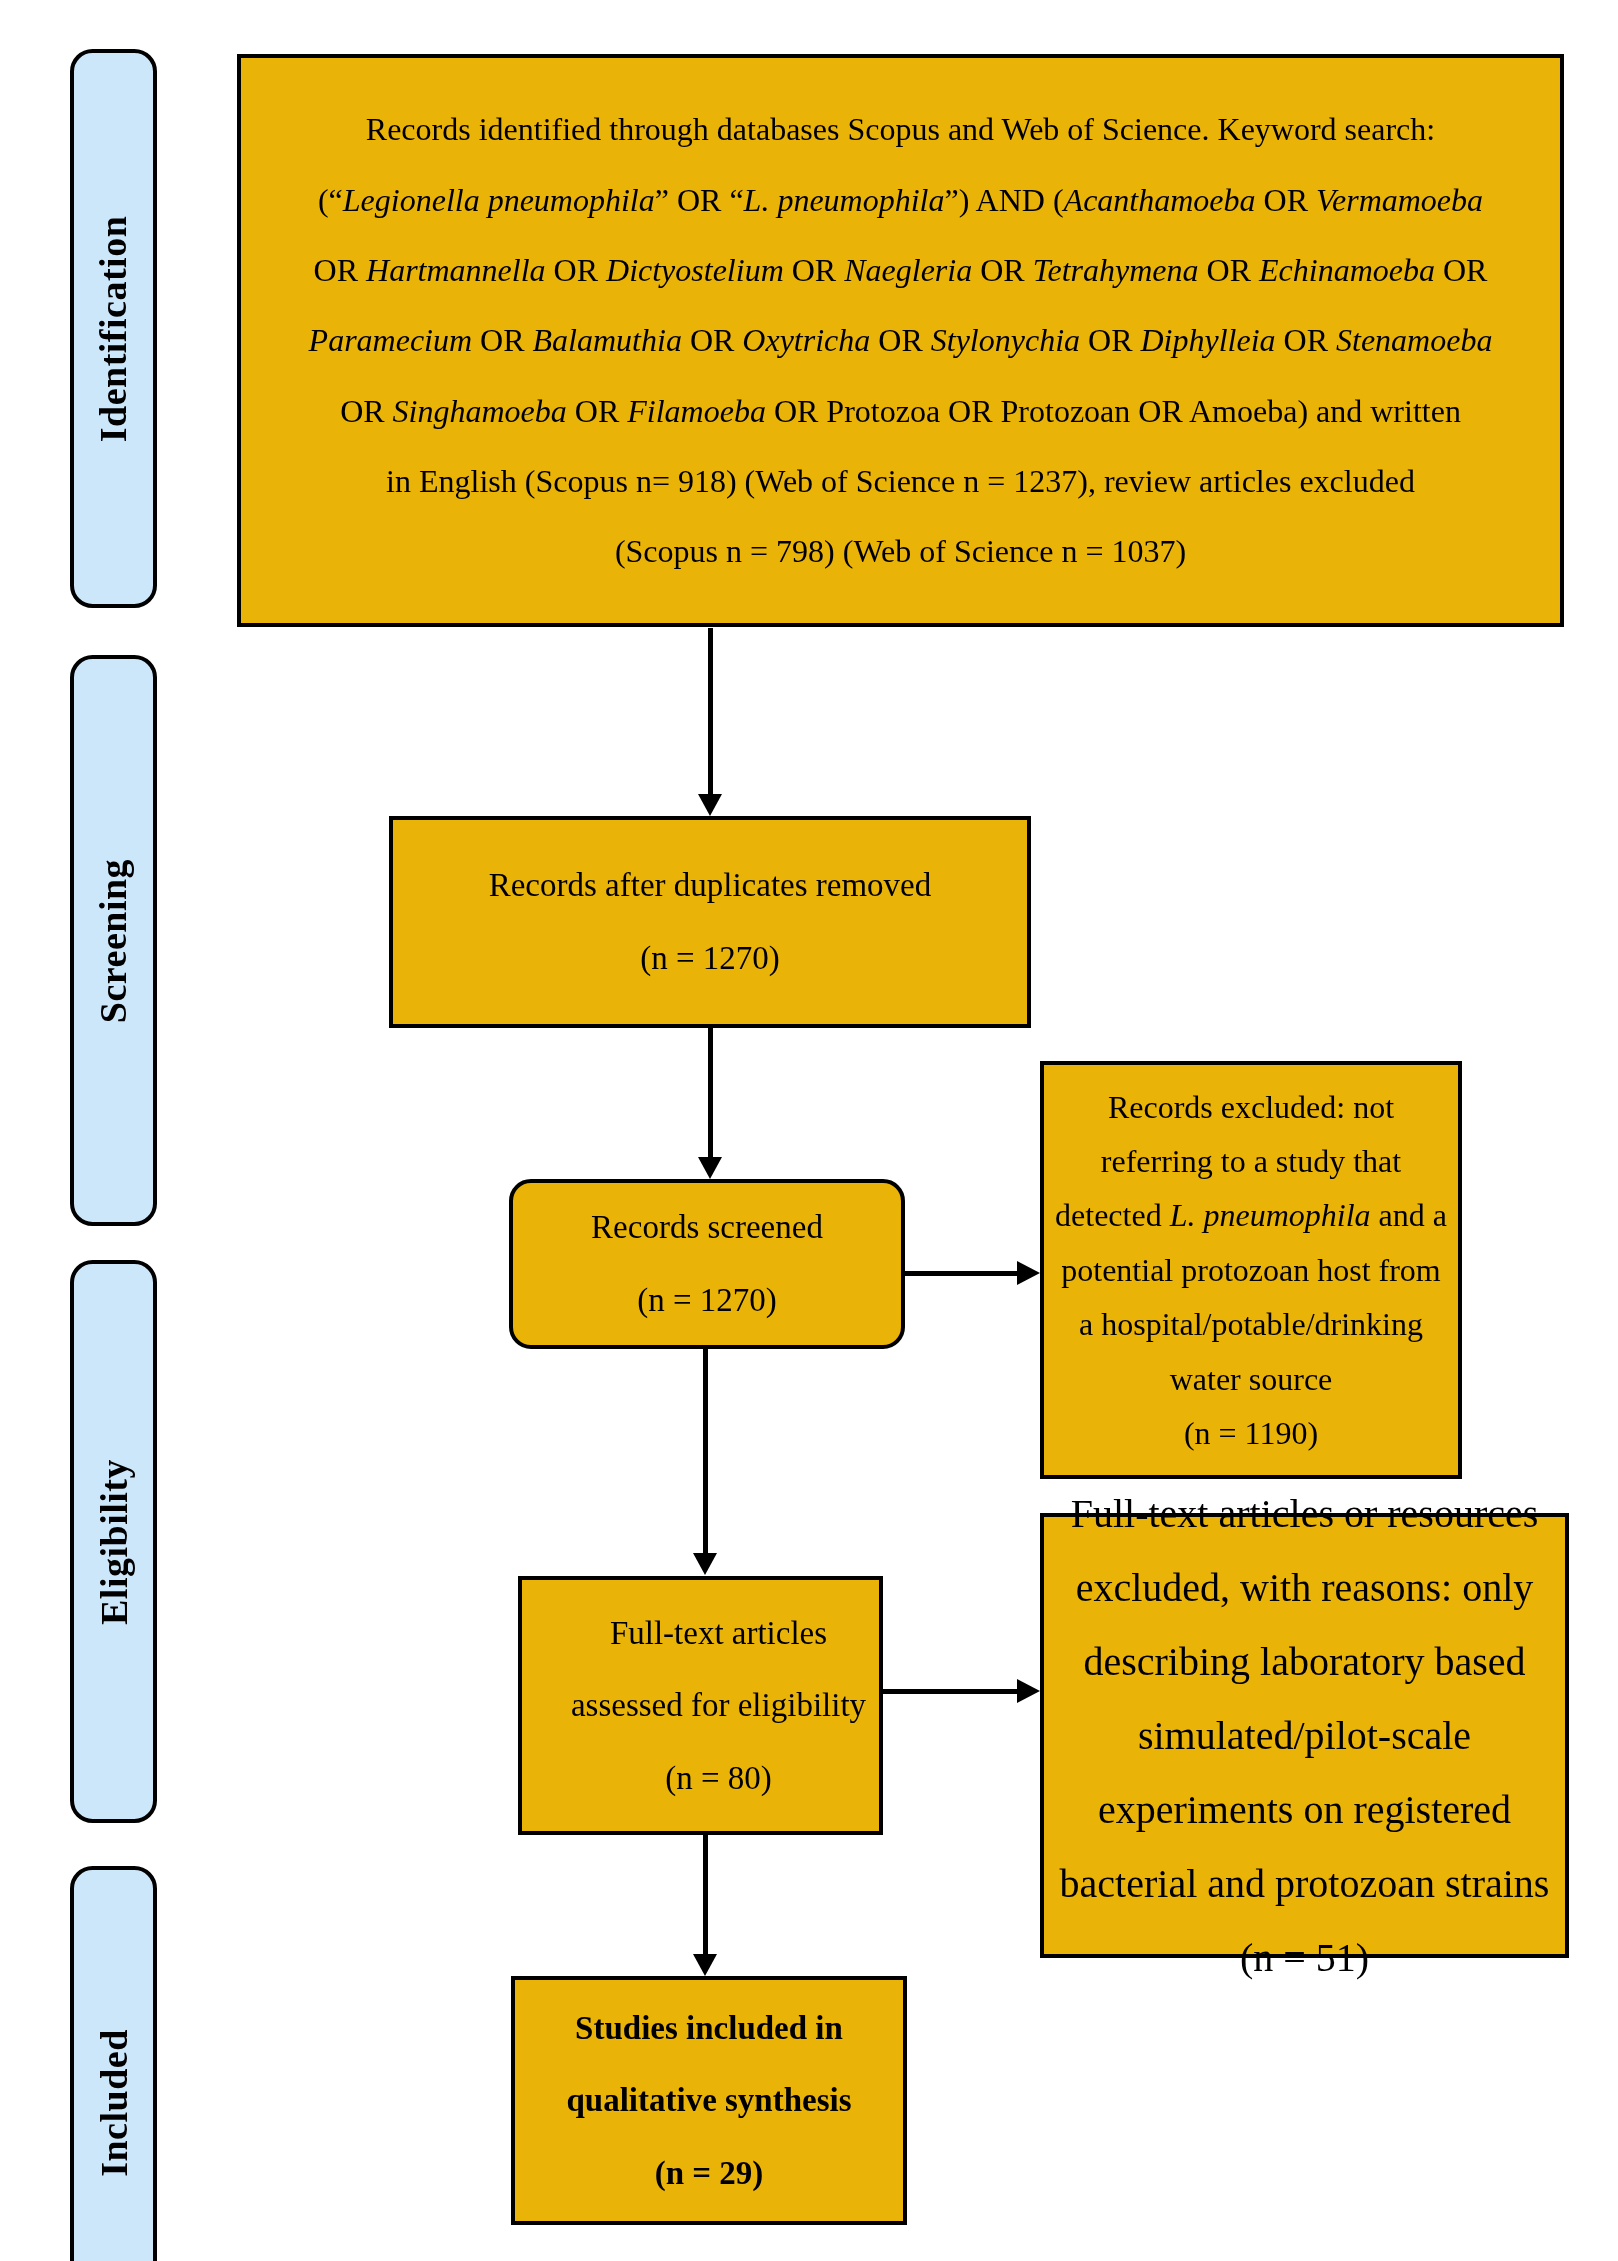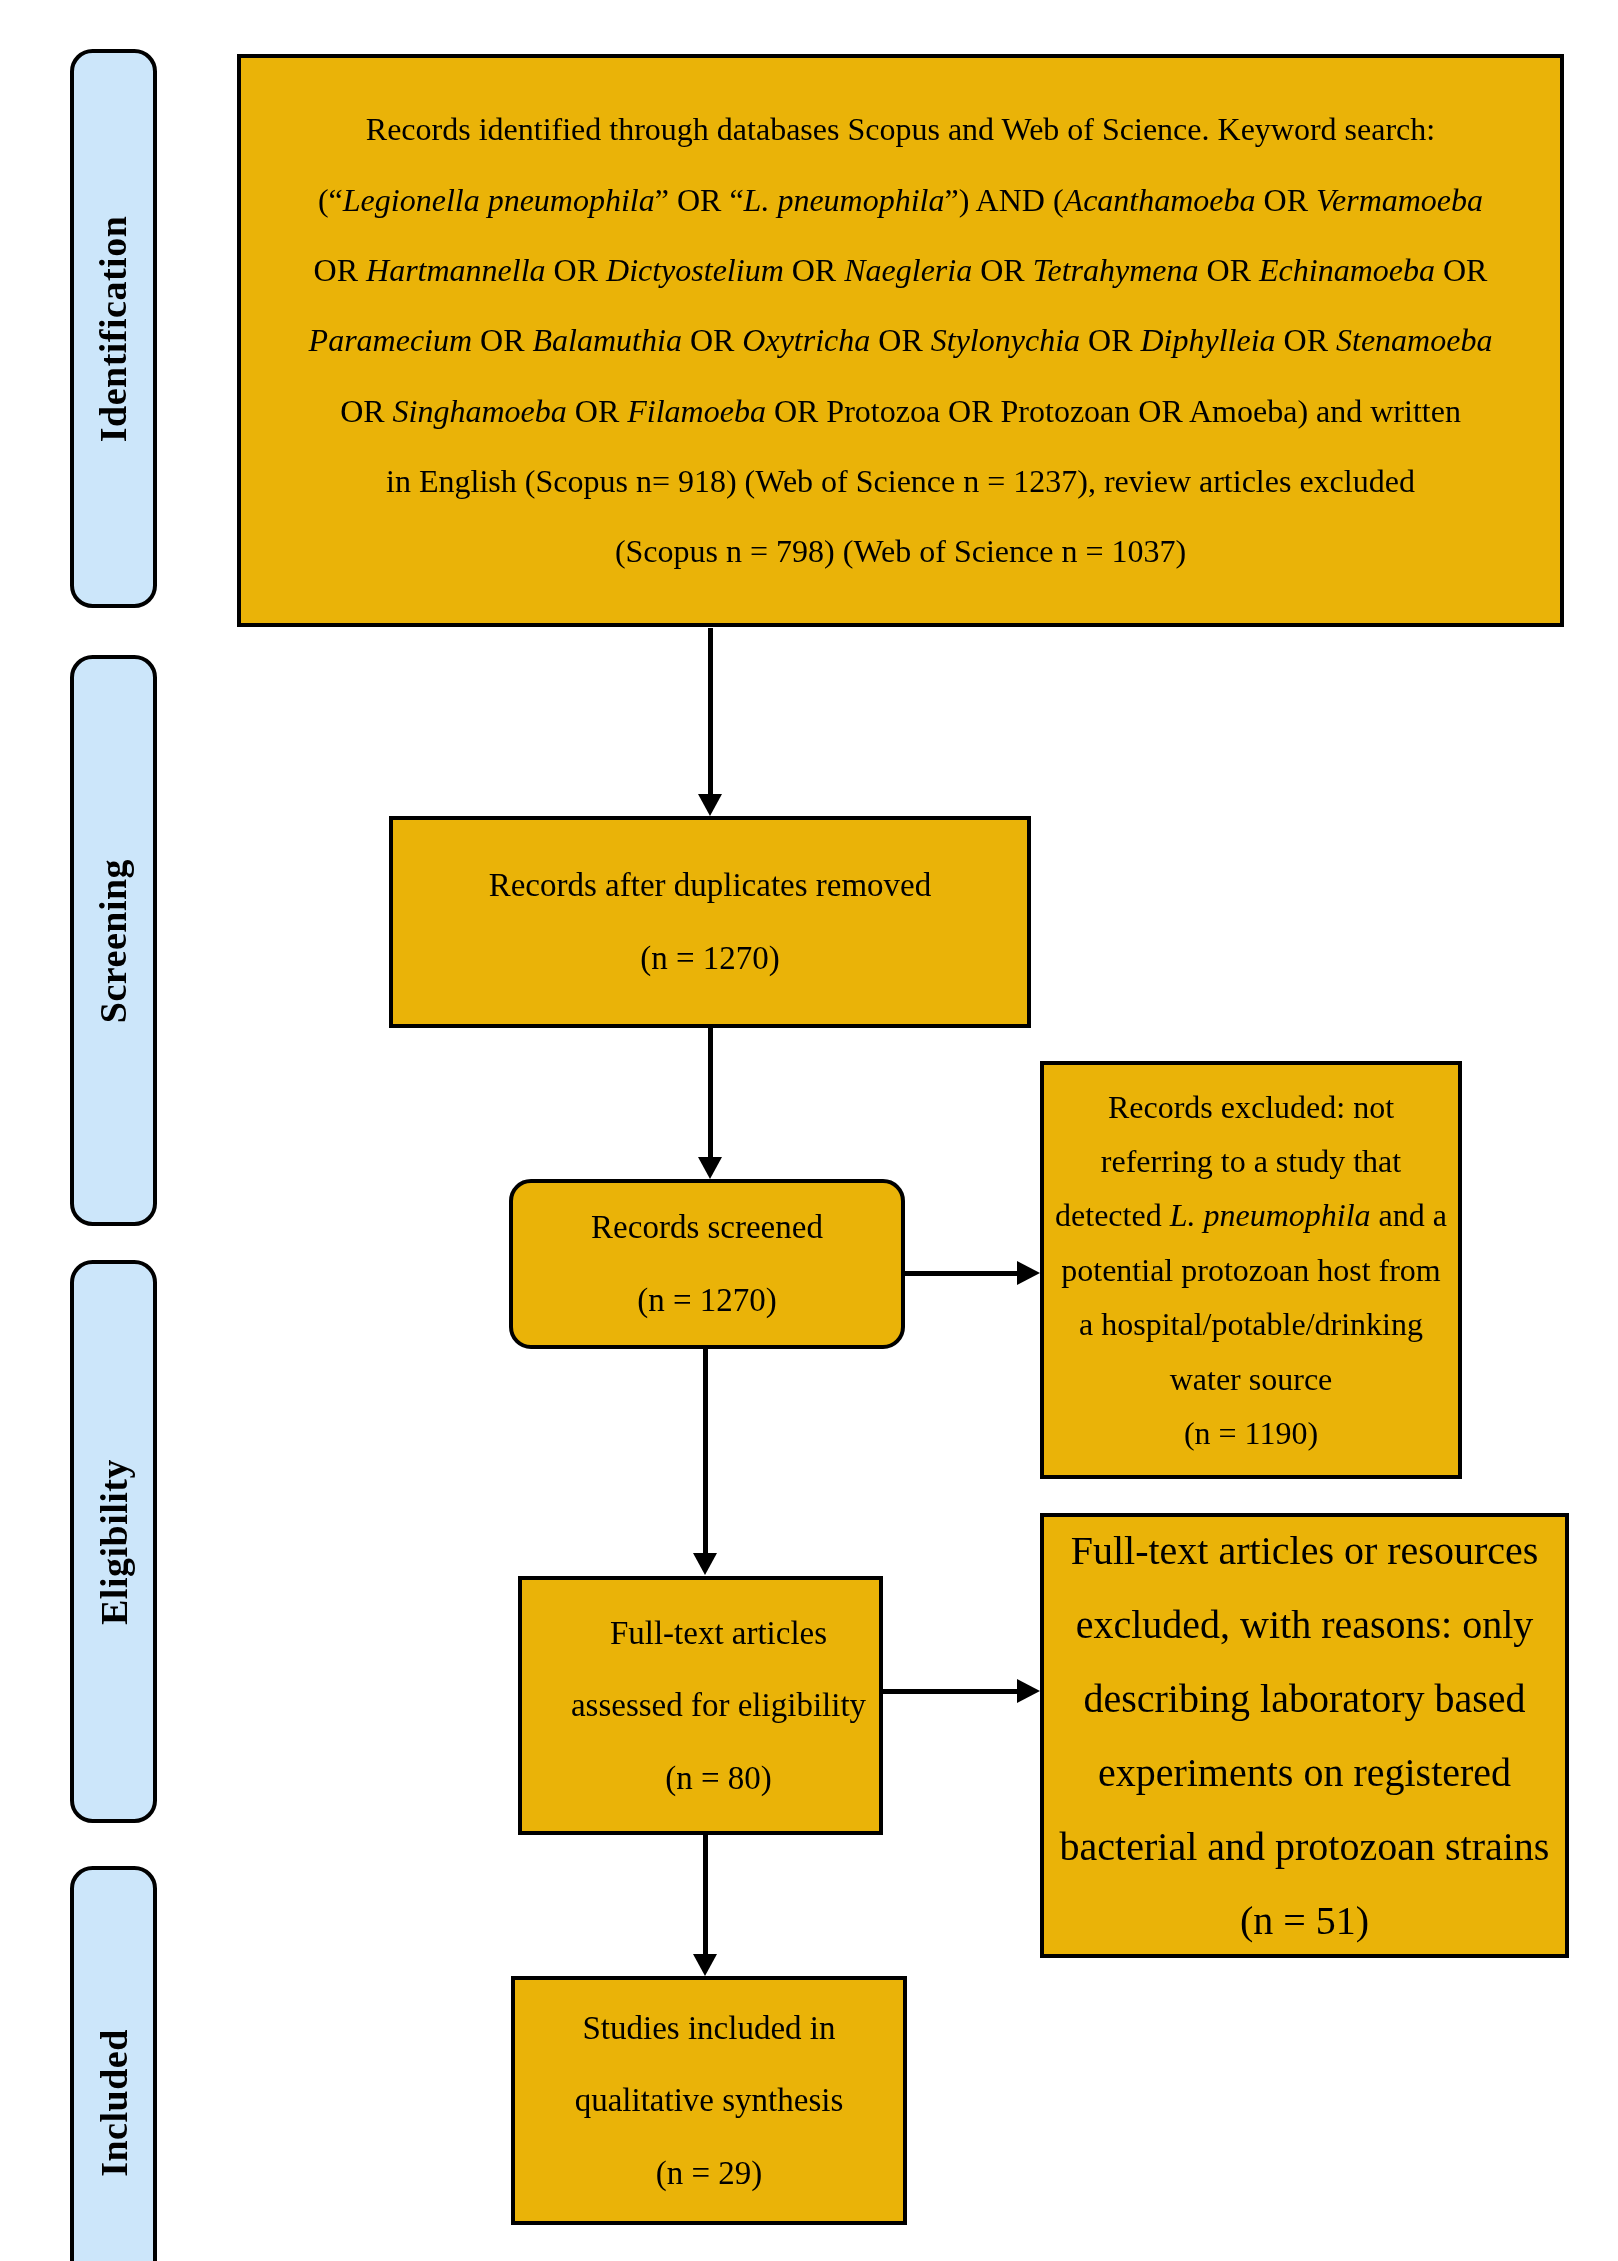--- a/index.html
+++ b/index.html
@@ -131,28 +131,29 @@
       <div class="tline"><span>(n = 80)</span></div>
     </div>
 
   <div class="hline" style="left:883px;top:1689px;width:135px;"></div>
   <div class="head-right" style="left:1017px;top:1679px;"></div>
 
   <div class="box t-side2" style="left:1040px;top:1513px;width:529px;height:445px;">
       <div class="tline"><span>Full-text articles or resources</span></div>
       <div class="tline"><span>excluded, with reasons: only</span></div>
       <div class="tline"><span>describing laboratory based</span></div>
+      <div class="tline"><span>simulated/pilot-scale</span></div>
       <div class="tline"><span>experiments on registered</span></div>
       <div class="tline"><span>bacterial and protozoan strains</span></div>
       <div class="tline"><span>(n = 51)</span></div>
     </div>
 
   <div class="vline" style="left:703px;top:1835px;height:120px;"></div>
   <div class="head-down" style="left:693px;top:1954px;"></div>
 
-  <div class="box t-md" style="left:511px;top:1976px;width:396px;height:249px;">
+  <div class="box t-md" style="left:511px;top:1976px;width:396px;height:249px;font-weight:bold;">
       <div class="tline"><span>Studies included in</span></div>
       <div class="tline"><span>qualitative synthesis</span></div>
       <div class="tline"><span>(n = 29)</span></div>
     </div>
 
 </div>
 
 
 </body></html>

